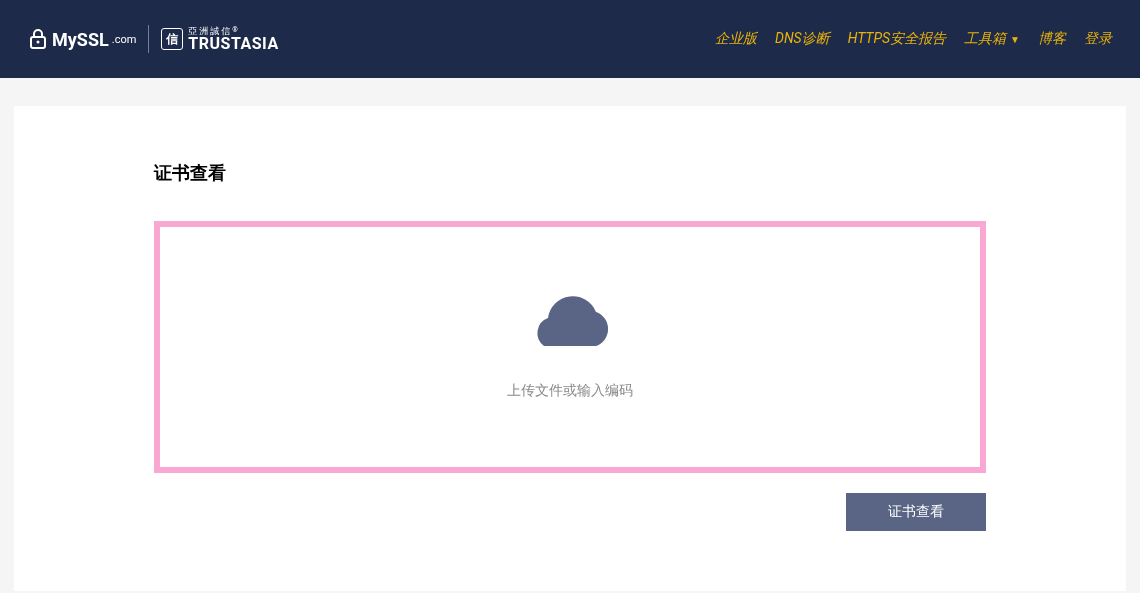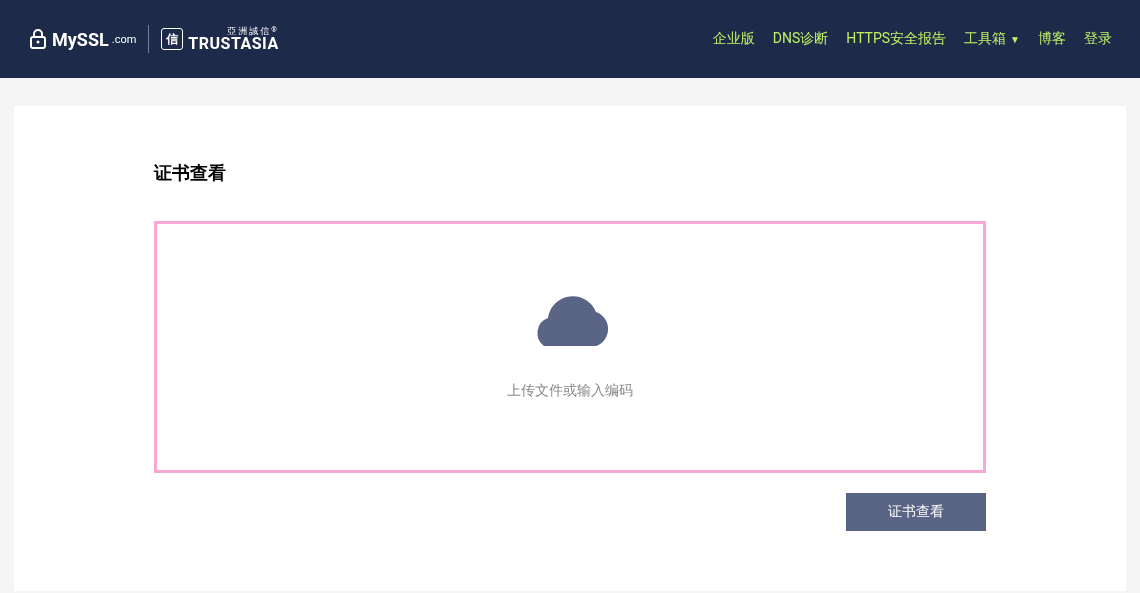--- a/index.html
+++ b/index.html
@@ -62,63 +62,63 @@
       font-weight: bold;
     }
     .trustasia-text {
       display: flex;
       flex-direction: column;
       line-height: 1;
     }
     .trustasia-cn {
       font-size: 9px;
       letter-spacing: 2px;
-      text-align: right;
     }
     .trustasia-en {
       font-size: 16px;
       font-weight: bold;
       letter-spacing: 0.5px;
     }
     .trustasia-r {
       font-size: 7px;
       vertical-align: top;
     }
     .nav {
       display: flex;
       align-items: center;
       gap: 18px;
     }
     .nav-item {
-      color: #bef264;
+      color: #eab308;
       font-size: 14px;
       cursor: pointer;
       display: flex;
       align-items: center;
       gap: 4px;
+      font-style: italic;
     }
     .dropdown-arrow {
       font-size: 10px;
     }
     .main {
       padding: 28px 14px 0 14px;
     }
     .card {
       background: #fff;
       padding: 55px 140px 60px 140px;
       min-height: 480px;
     }
     .page-title {
       font-size: 18px;
       font-weight: bold;
       color: #000;
       margin-bottom: 36px;
     }
     .upload-area {
-      border: 3px solid #f9a8d4;
+      border: 6px solid #f9a8d4;
       height: 252px;
       display: flex;
       flex-direction: column;
       align-items: center;
       justify-content: center;
       cursor: pointer;
     }
     .cloud-icon {
       width: 92px;
       height: 58px;

